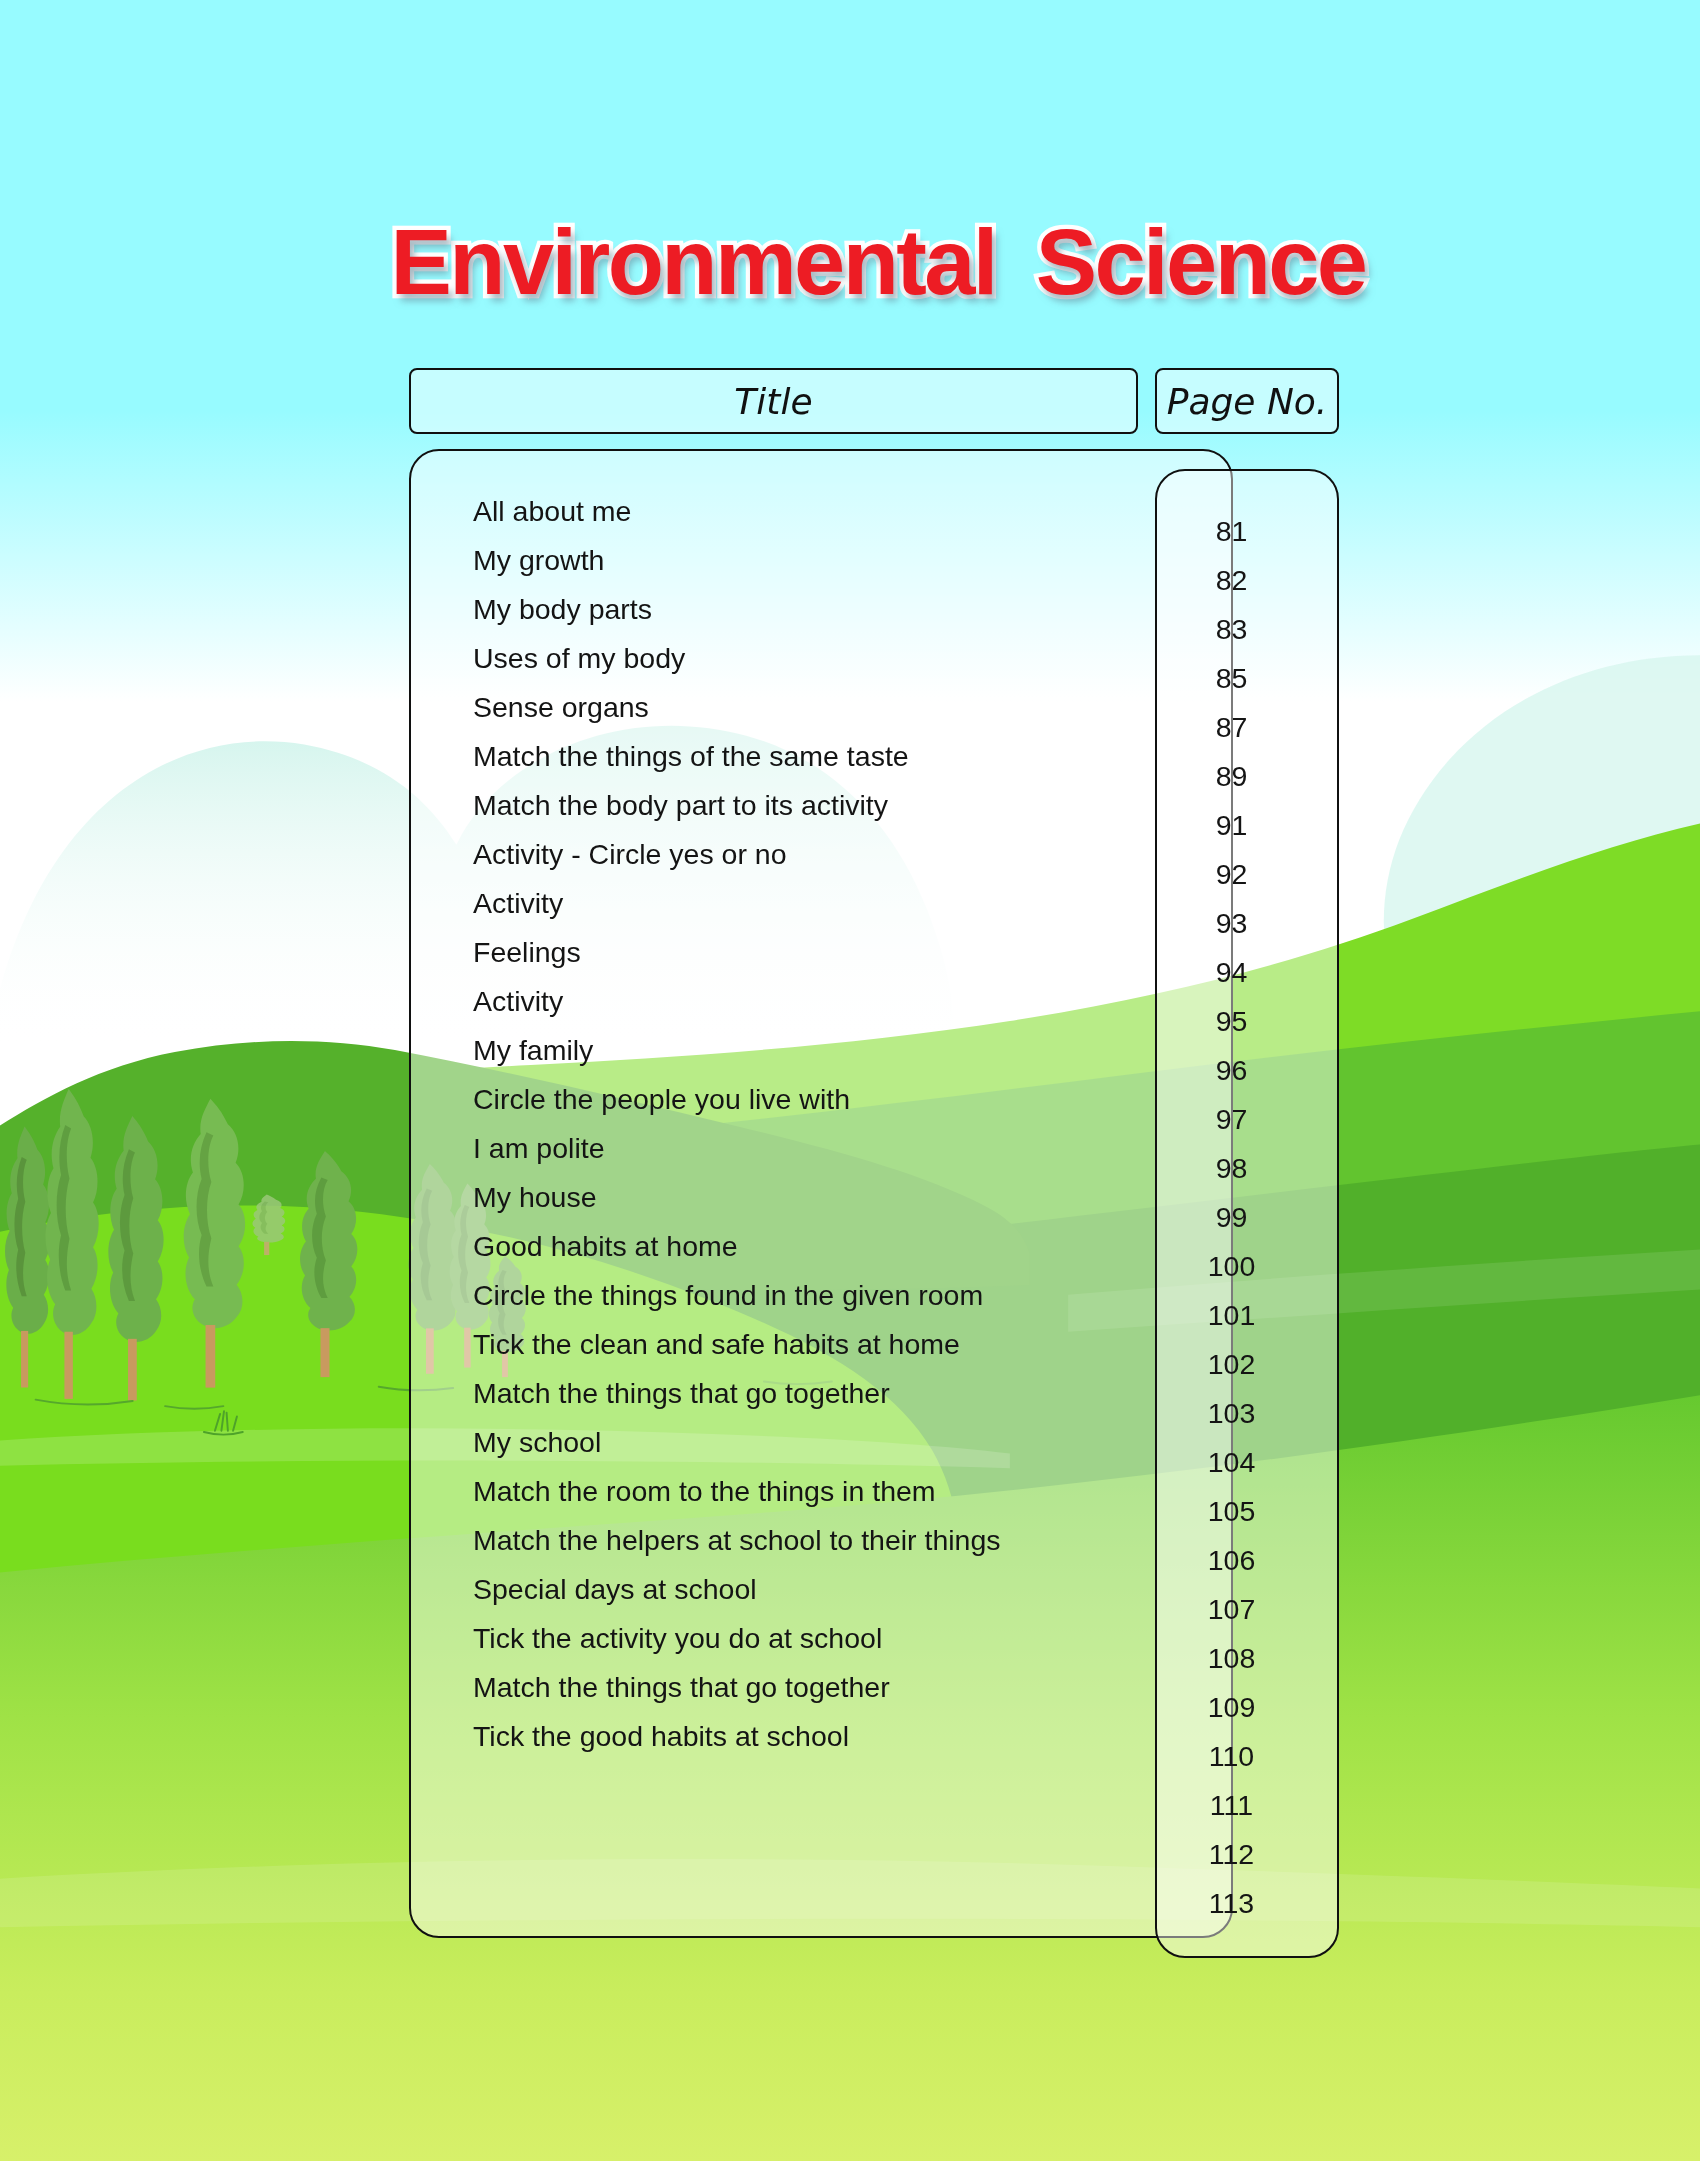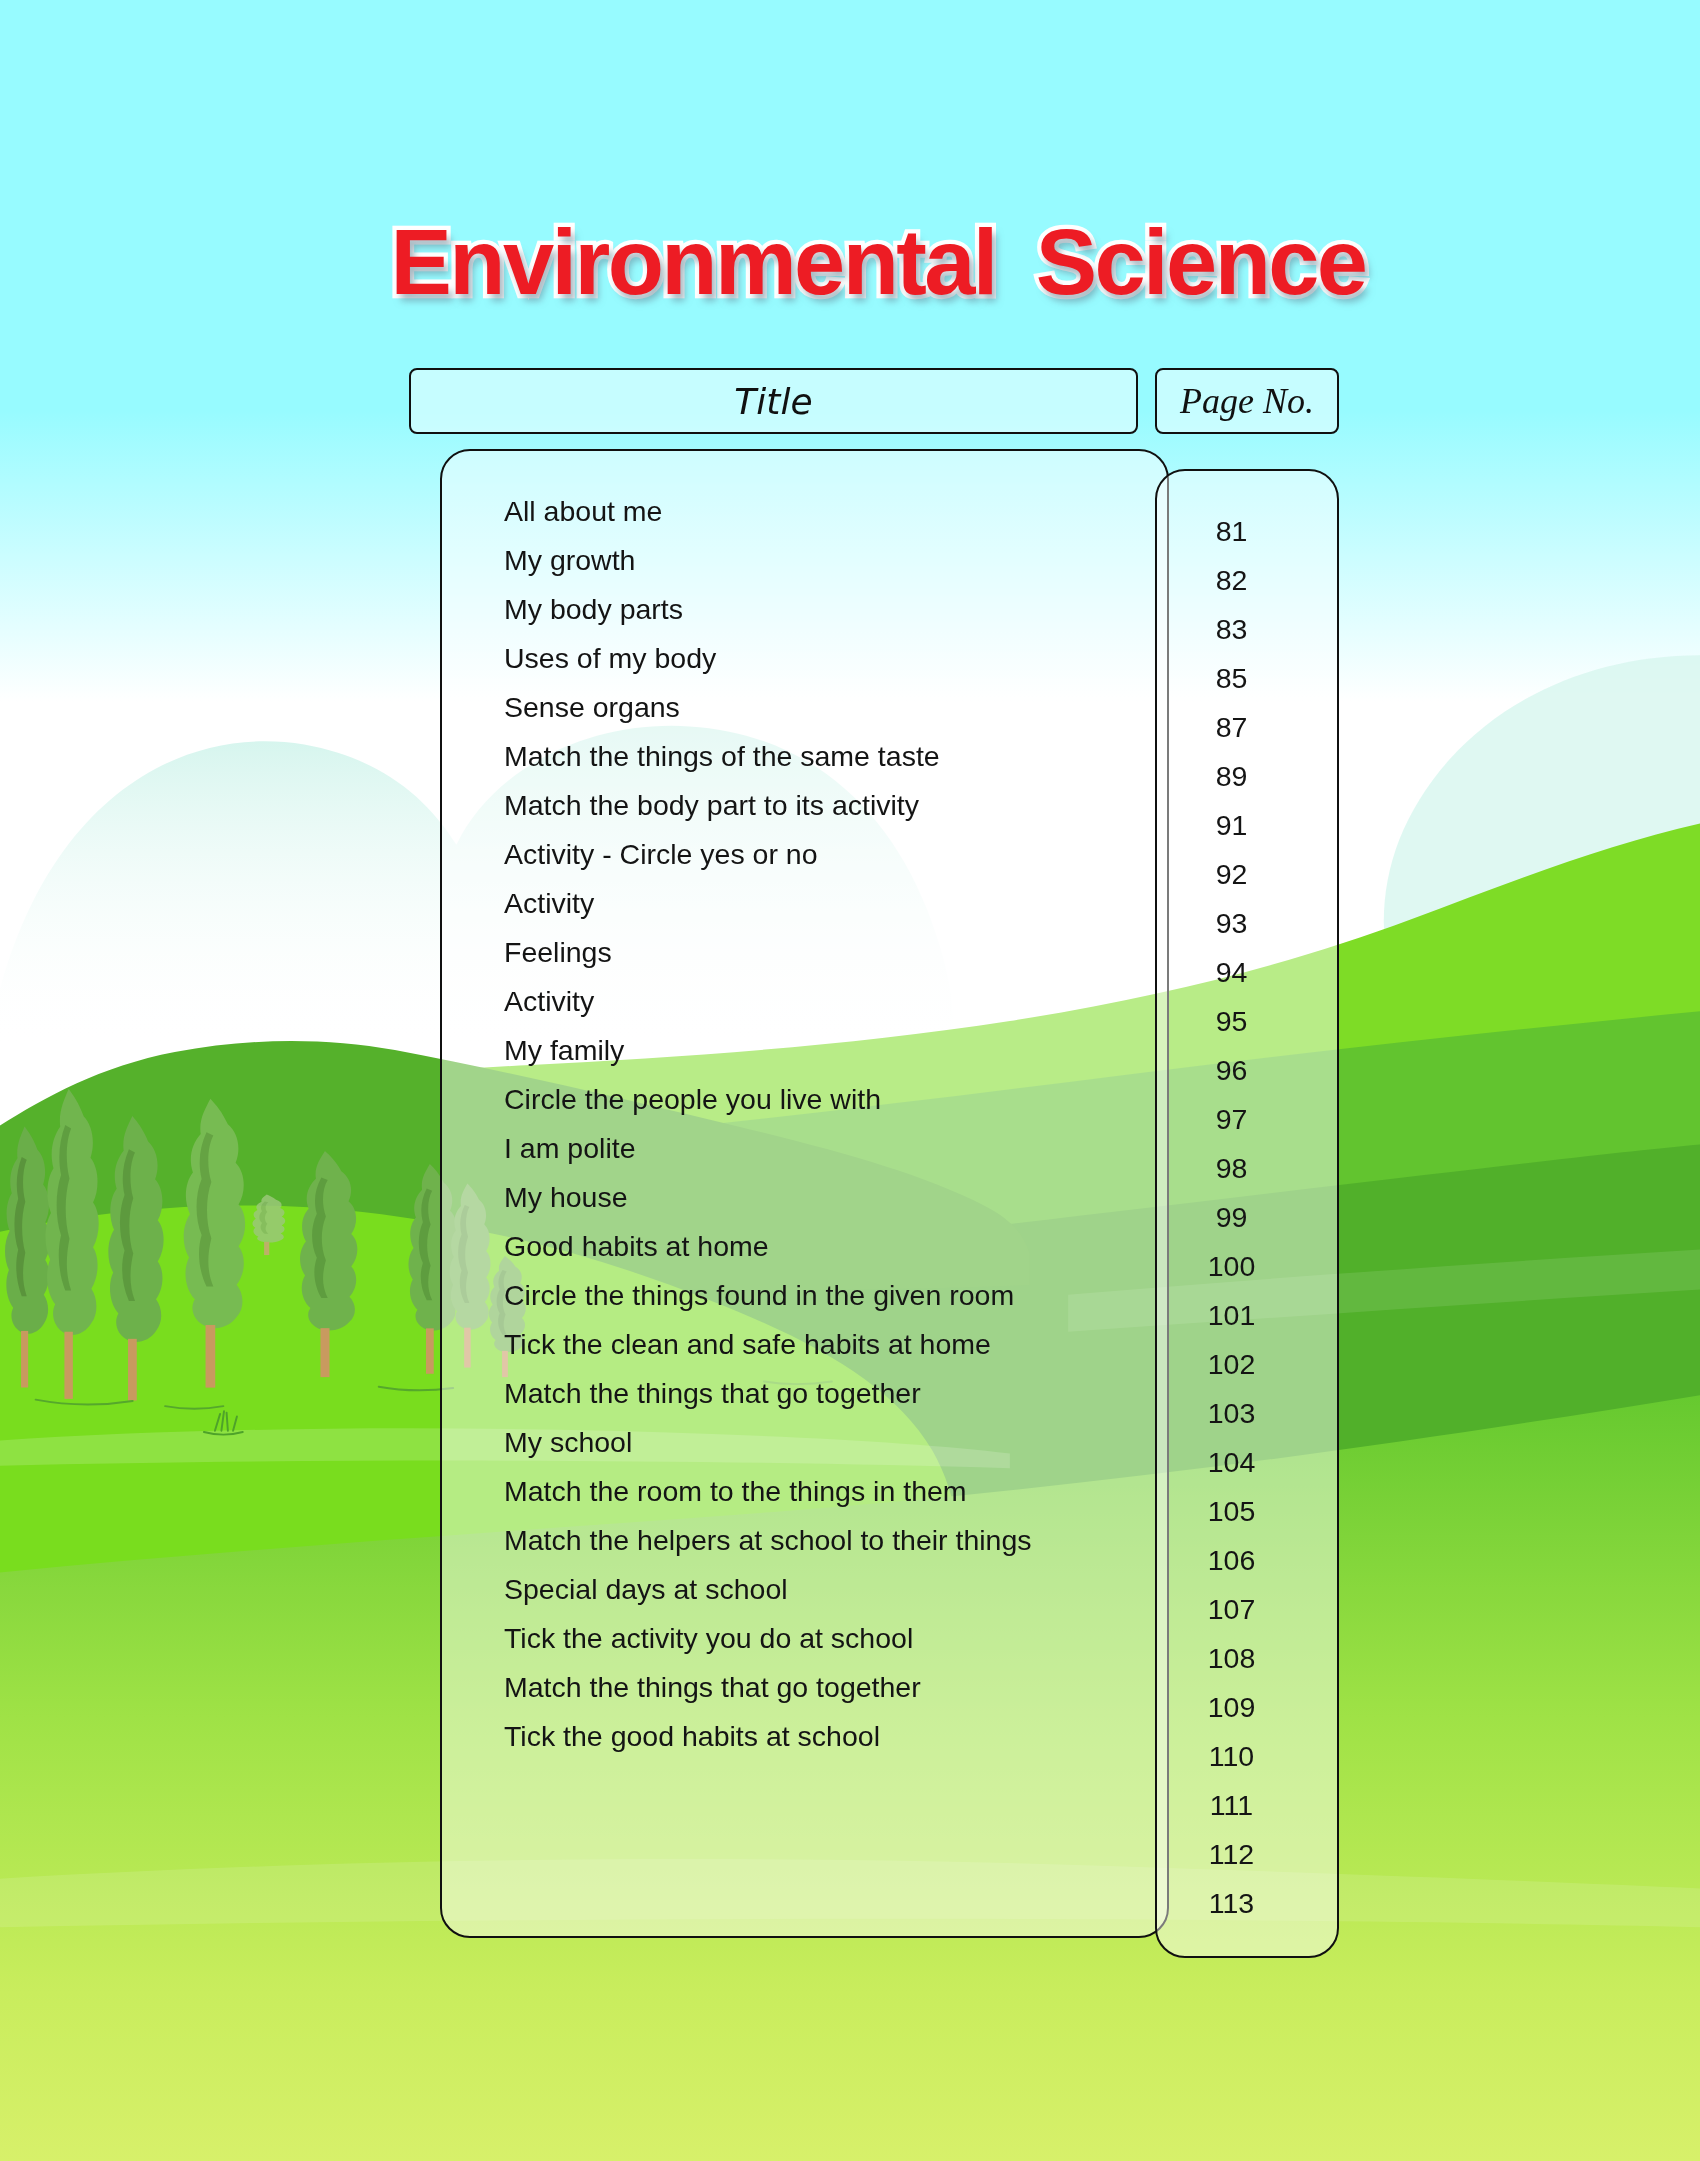--- a/index.html
+++ b/index.html
@@ -19,24 +19,24 @@
   }
 
   .box{
     position:absolute;background:rgba(255,255,255,0.45);
     border:2.6px solid #101010;box-sizing:border-box;
   }
   .hdr{height:66px;top:368px;border-radius:8px;
     display:flex;align-items:center;justify-content:center;
     font-style:italic;font-size:36px;color:#111;font-family:"DejaVu Sans", sans-serif;}
   .hdr-title{left:409px;width:729px;}
-  .hdr-page{left:1155px;width:184px;font-family:Liberation Serif, serif;}
+  .hdr-page{left:1155px;width:184px;}
 
   .body-col{top:449px;height:1489px;border-radius:30px;padding-top:36px;}
-  .col-title{left:409px;width:729px;margin-left:31px;}
+  .col-title{left:409px;width:824px;}
   .col-page{left:1155px;width:184px;margin-top:20px;}
 
   .trow{height:49px;line-height:49px;font-size:28.5px;color:#141414;
     white-space:nowrap;}
   .col-title .trow{padding-left:62px;}
   .col-page .trow{text-align:center;transform:translateX(-15.5px);}
 </style>
 </head>
 <body>
 

